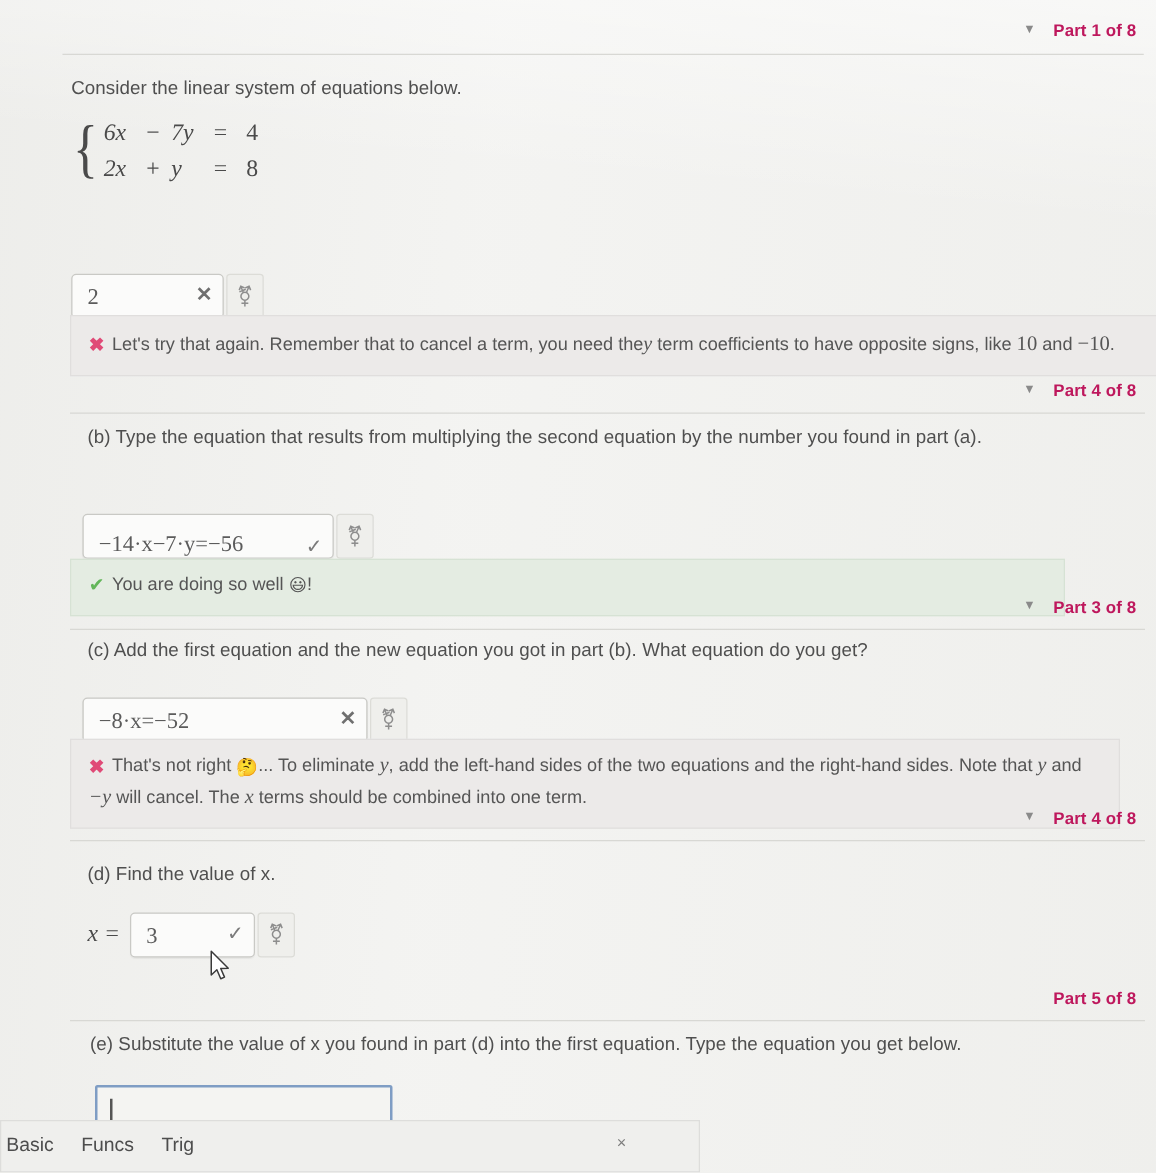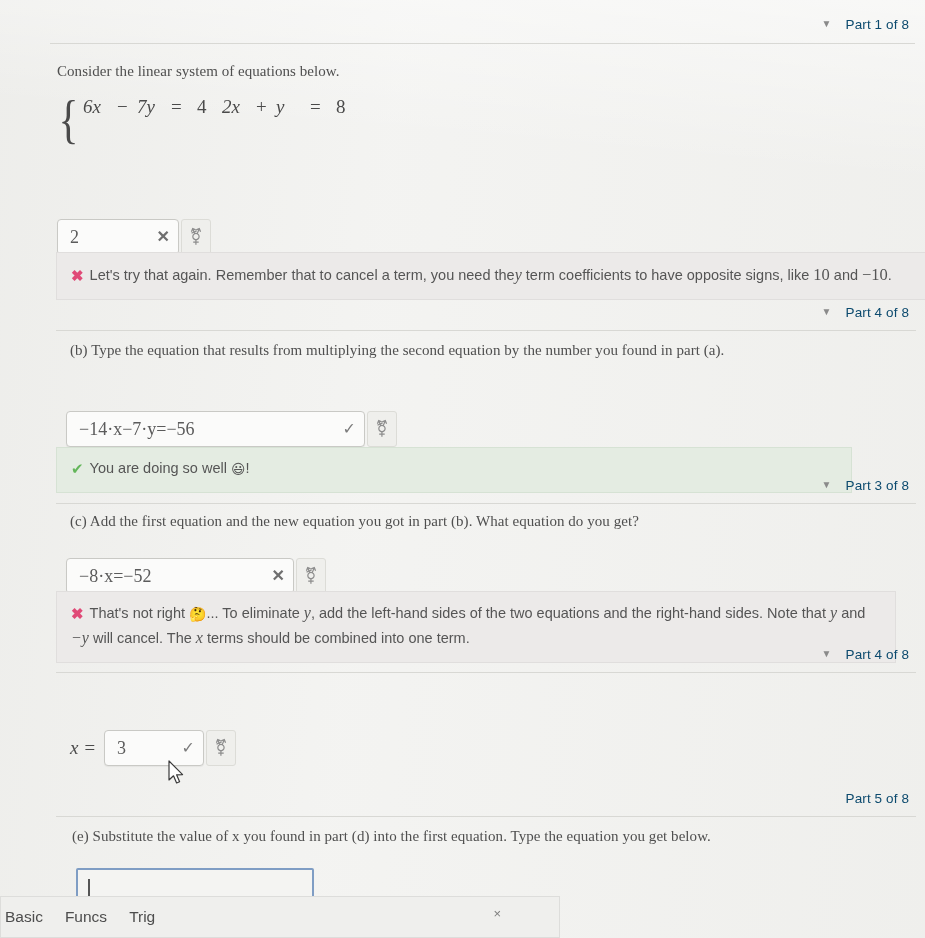--- a/index.html
+++ b/index.html
@@ -44,37 +44,36 @@
     color: #8f8f8f;
     letter-spacing: .1px;
     white-space: nowrap;
   }
   .part-header .caret {
     font-size: 10px;
     color: #8a8a8a;
     line-height: 1;
     transform: translateY(-1px);
   }
-  .part-label { color: #0c4a6e; }
+  .part-label { color: #be185d; font-weight: bold; }
 
   .rule {
     position: absolute;
     left: 0;
     height: 1px;
     background: #d8d8d4;
   }
 
   
   .qtext {
     position: absolute;
     font-size: 15px;
     color: #4f4f4f;
     line-height: 1.5;
     letter-spacing: .05px;
-    font-family: Liberation Serif, serif;
   }
   .mathvar {
     font-family: "Liberation Serif", serif;
     font-style: italic;
     font-size: 16px;
   }
   .mathnum {
     font-family: "Liberation Serif", serif;
     font-size: 16.5px;
   }
@@ -89,21 +88,21 @@
   }
   .brace {
     font-size: 52px;
     line-height: 52px;
     font-weight: 300;
     transform: scaleX(.8) translateY(-2px);
     color: #4a4a4a;
   }
   .eqs {
     display: flex;
-    flex-direction: row;
+    flex-direction: column;
     justify-content: flex-start;
     gap: 7px;
     padding-left: 2px;
   }
   .eqrow {
     display: grid;
     grid-template-columns: 34px 20px 34px 26px 18px;
     align-items: baseline;
     font-size: 19px;
   }
@@ -308,21 +307,21 @@
 
   <div class="part-header" style="top:305px;">
     <span class="caret">▼</span>
     <span class="part-label">Part 4 of 8</span>
   </div>
   <div class="rule" style="top:330px; left:56px; width:860px;"></div>
 
   <div class="qtext" style="top:339px; left:70px; width:830px;">(b) Type the equation that results from multiplying the second equation by the number you found in part (a).</div>
 
   <div class="answer-wrap" style="top:411px; left:66px;">
-    <div class="ans-box" style="width:299px;">
+    <div class="ans-box" style="width:201px;align-items:flex-end;">
       <span class="ans-value">−14·x−7·y=−56</span>
       <span class="mark right">✓</span>
     </div>
     <div class="key-btn">
       <span class="key-glyph">⚧</span>
     </div>
   </div>
 
   <div class="feedback pos" style="top:447px; left:56px; width:796px;">
     <span class="fb-icon check">✔</span><span>You are doing so well </span><span class="emoji">😃</span><span>!</span>
@@ -349,20 +348,21 @@
   <div class="feedback neg" style="top:591px; width:840px;">
     <span class="fb-icon x">✖</span><span>That's not right </span><span class="emoji">🤔</span><span>... To eliminate </span><span class="mathvar">y</span><span>, add the left-hand sides of the two equations and the right-hand sides. Note that </span><span class="mathvar">y</span><span> and </span><span class="mathvar">−y</span><span> will cancel. The </span><span class="mathvar">x</span><span> terms should be combined into one term.</span>
   </div>
 
   <div class="part-header" style="top:647px;">
     <span class="caret">▼</span>
     <span class="part-label">Part 4 of 8</span>
   </div>
   <div class="rule" style="top:672px; left:56px; width:860px;"></div>
 
+  <div class="qtext" style="top:689px; left:70px; width:830px;">(d) Find the value of x.</div>
 
   <div class="answer-wrap" style="top:730px; left:70px;">
     <span class="eq-prefix">x =</span>
     <div class="ans-box" style="width:100px;">
       <span class="ans-value">3</span>
       <span class="mark right">✓</span>
     </div>
     <div class="key-btn">
       <span class="key-glyph">⚧</span>
     </div>

